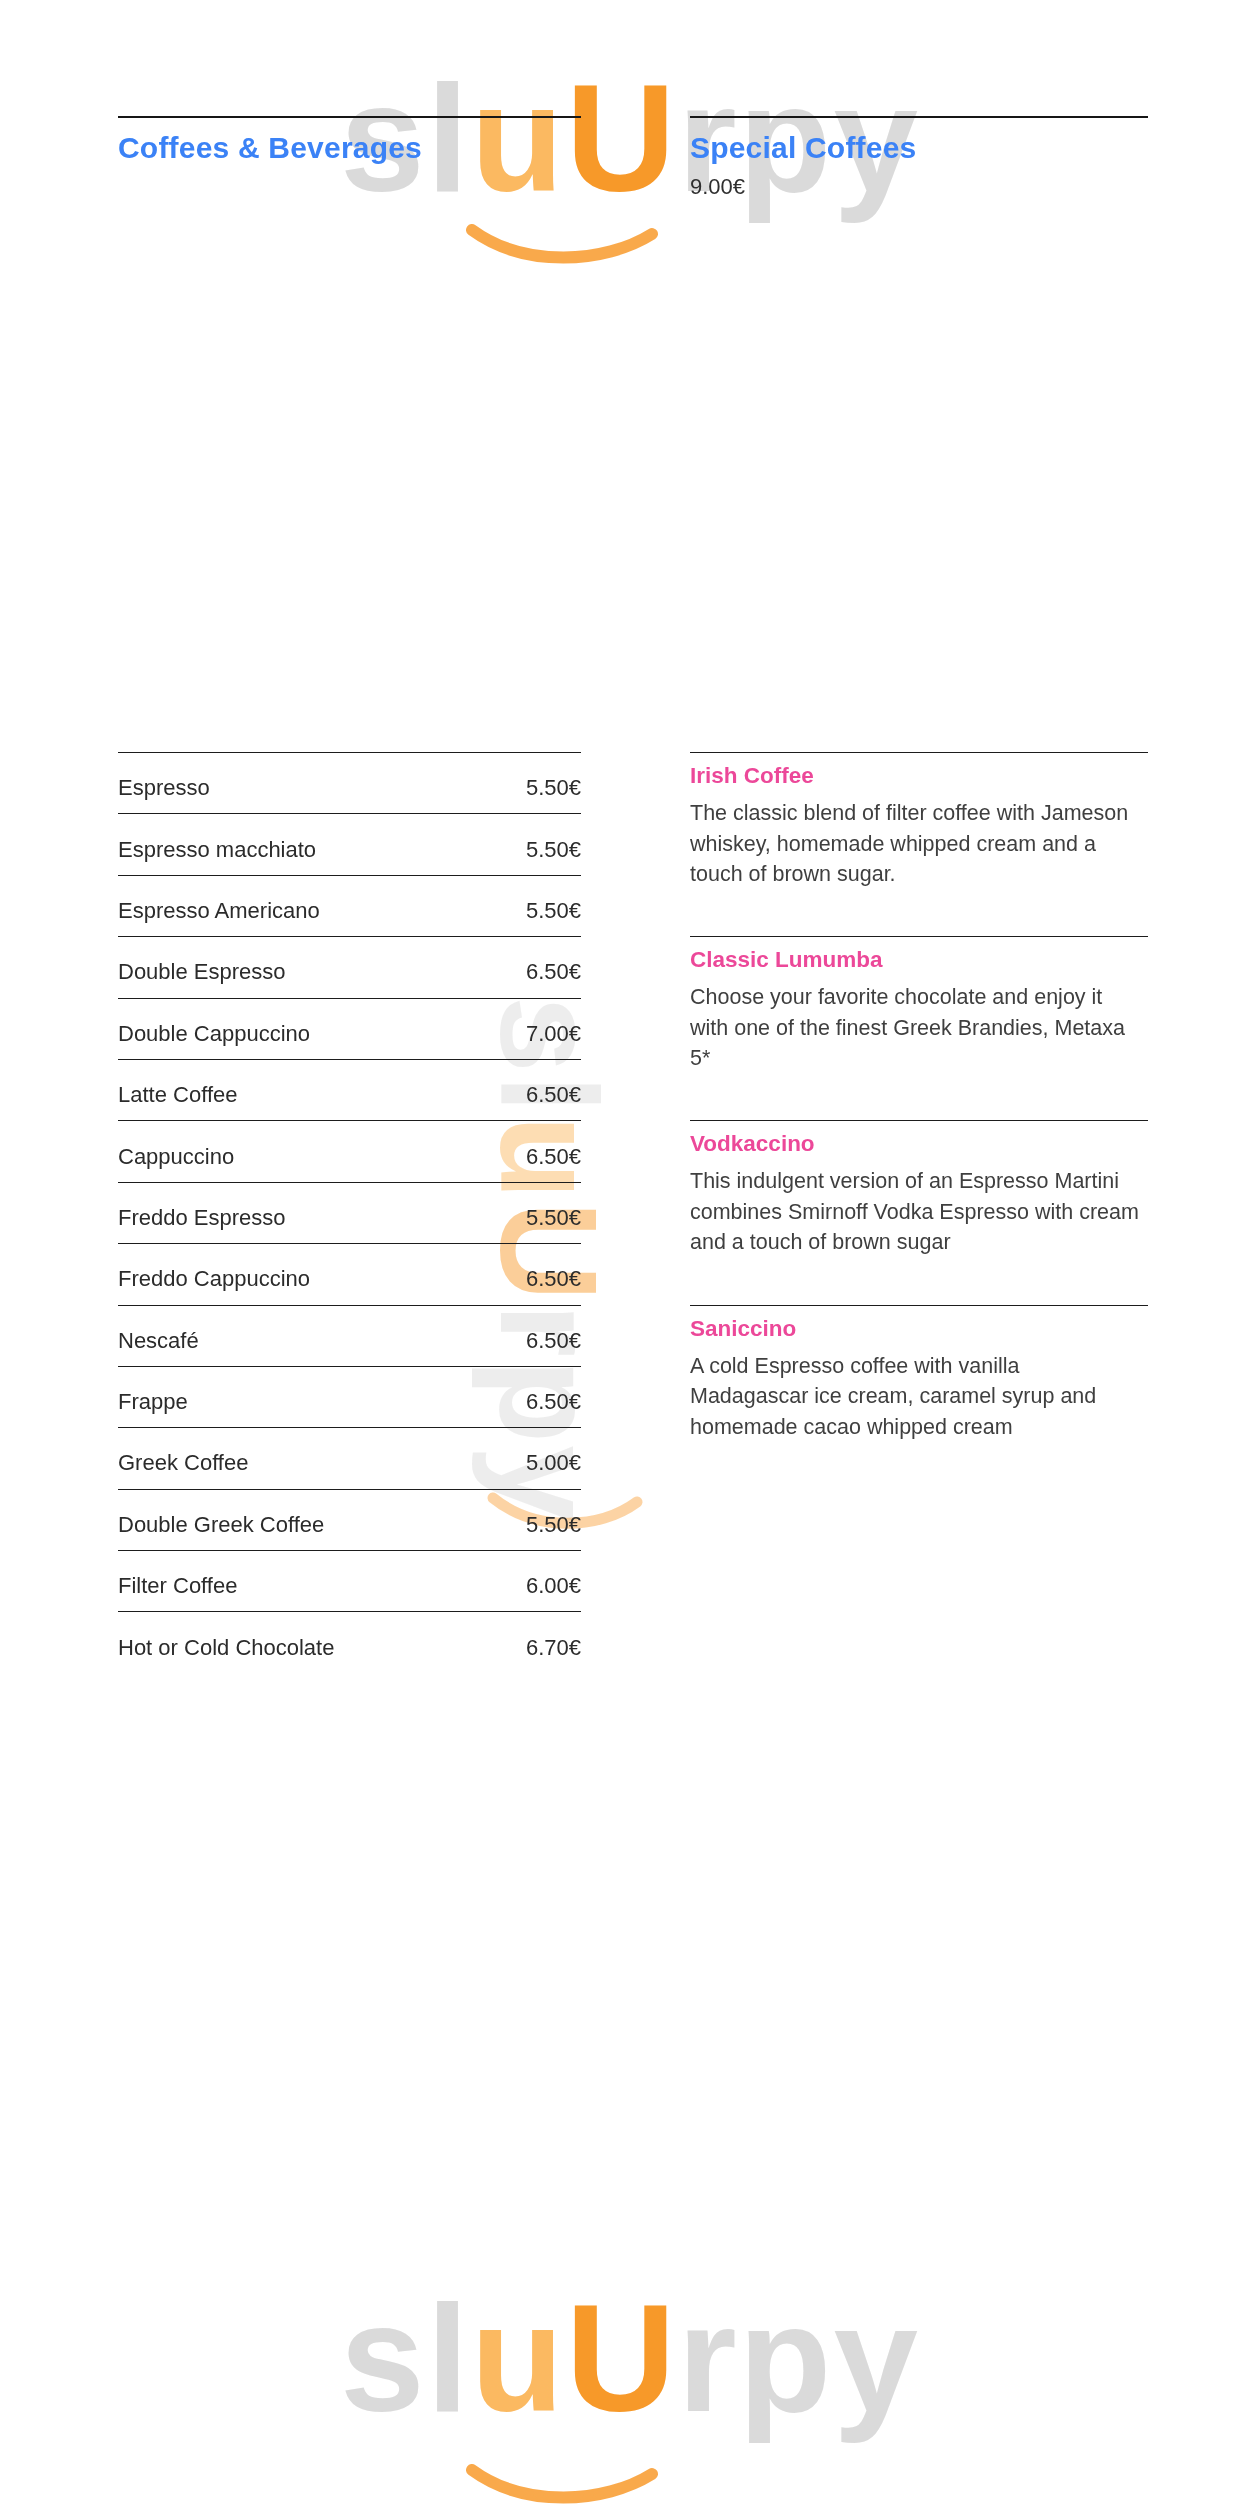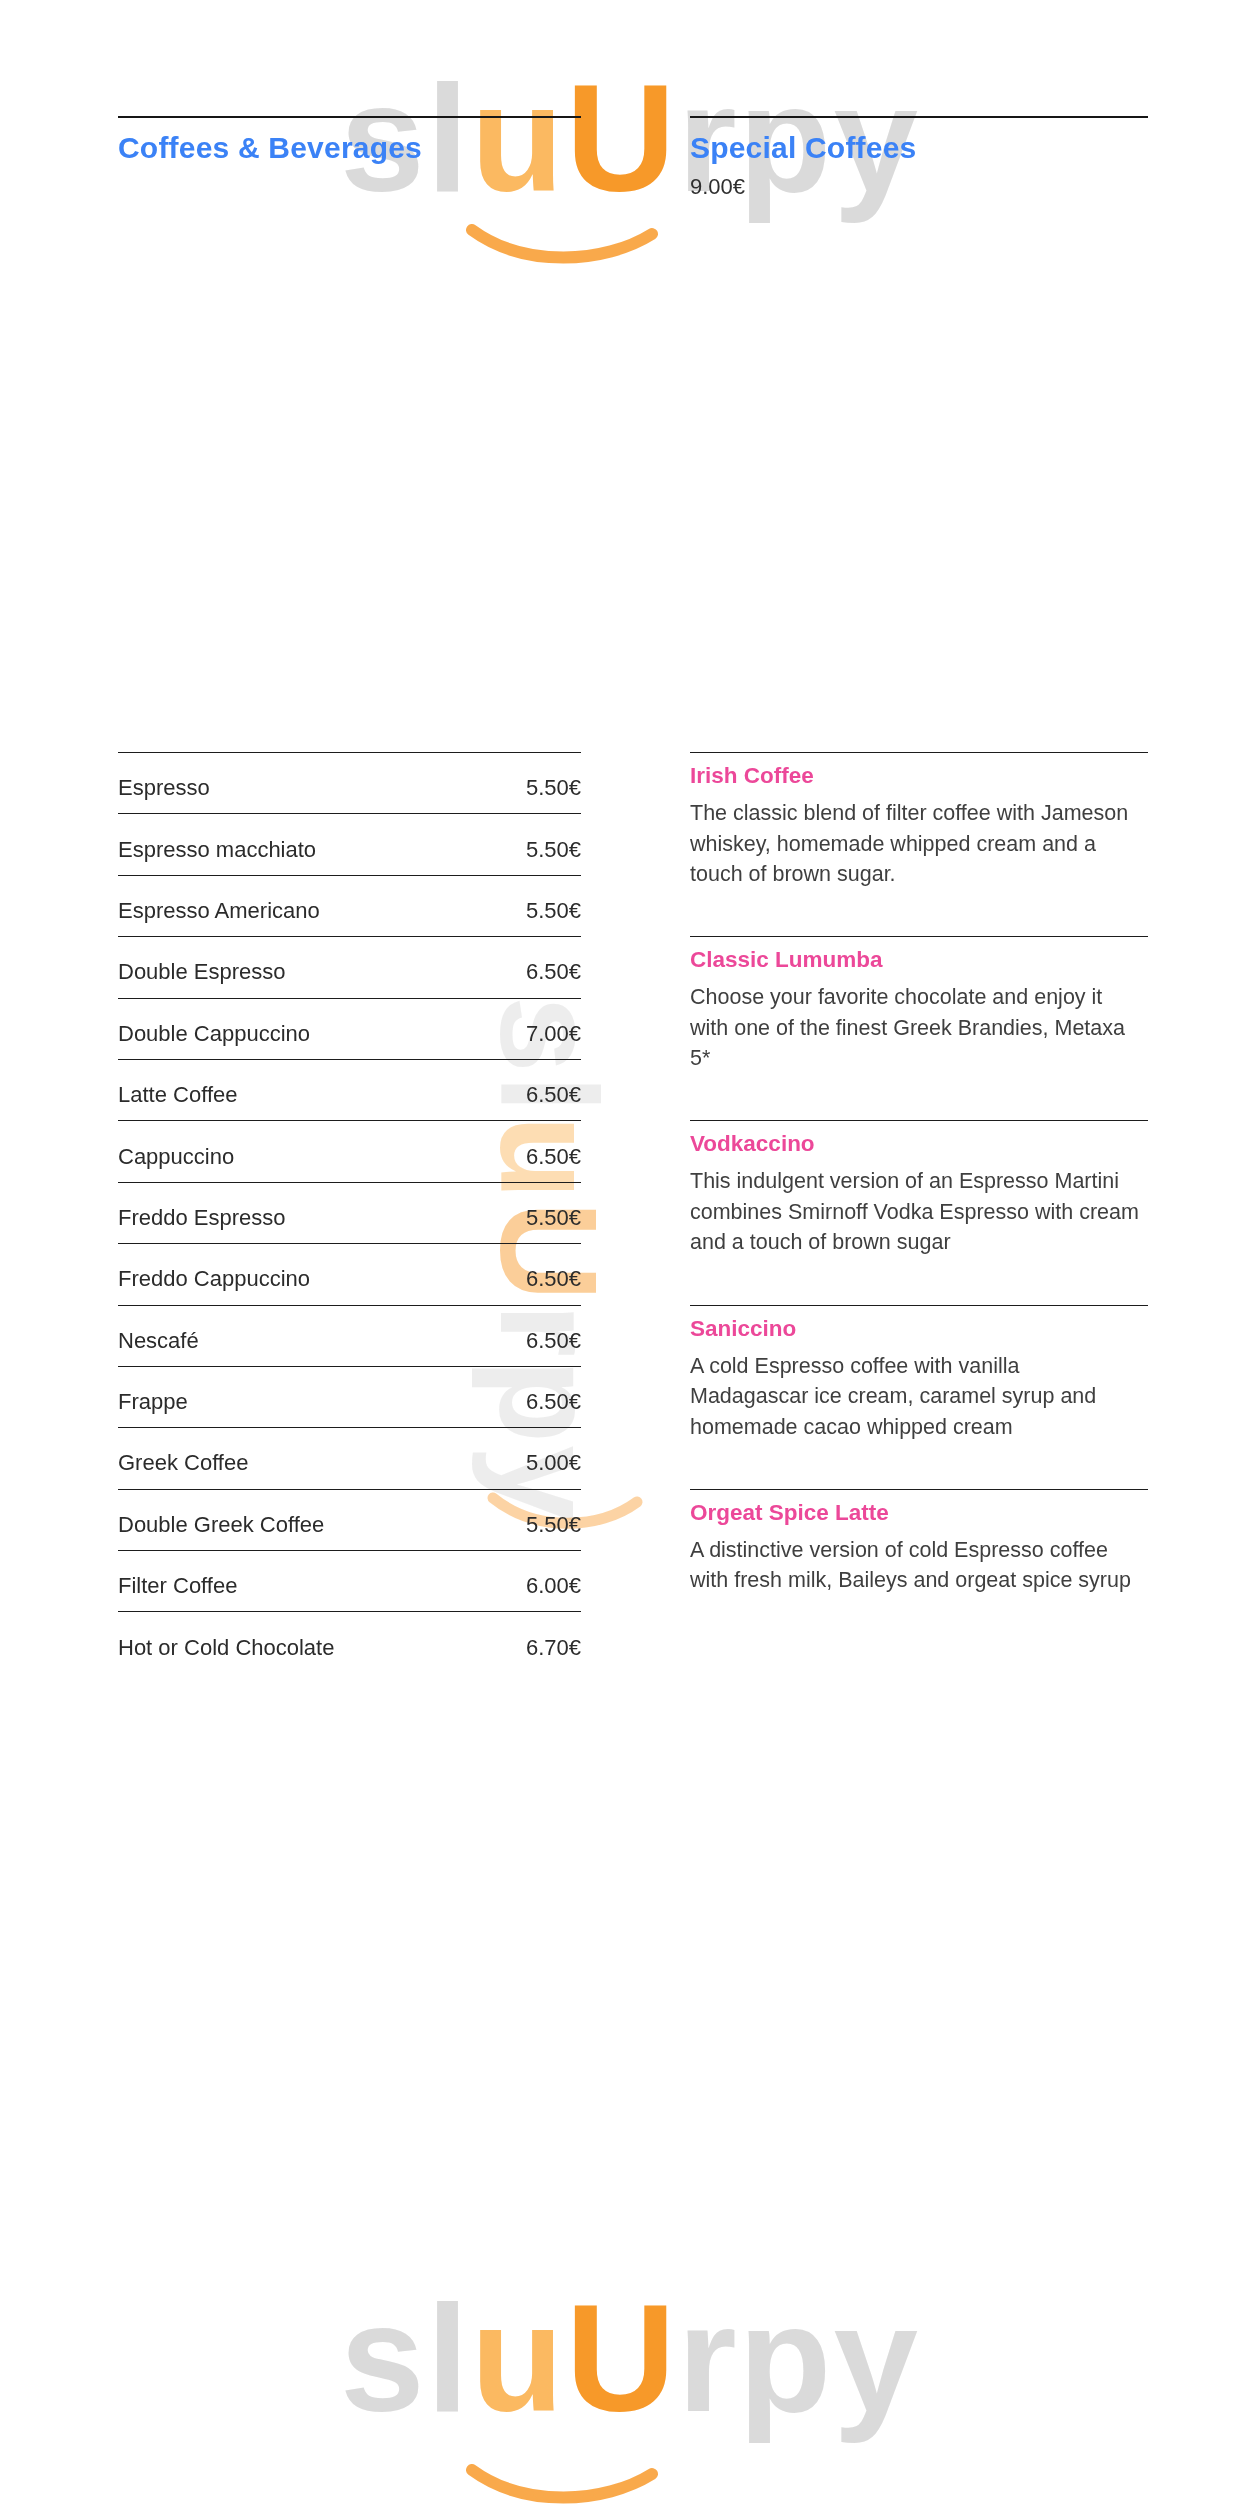--- a/index.html
+++ b/index.html
@@ -161,17 +161,13 @@
     <div class="section-desc">Choose your favorite chocolate and enjoy it with one of the finest Greek Brandies, Metaxa 5*</div>
   </div>
   <div class="section">
     <div class="section-name">Vodkaccino</div>
     <div class="section-desc">This indulgent version of an Espresso Martini combines Smirnoff Vodka Espresso with cream and a touch of brown sugar</div>
   </div>
   <div class="section">
     <div class="section-name">Saniccino</div>
     <div class="section-desc">A cold Espresso coffee with vanilla Madagascar ice cream, caramel syrup and homemade cacao whipped cream</div>
   </div>
-  <div class="section">
-    <div class="section-name">Orgeat Spice Latte</div>
-    <div class="section-desc">A distinctive version of cold Espresso coffee with fresh milk, Baileys and orgeat spice syrup</div>
-  </div>
 </div>
 
 </body></html>

